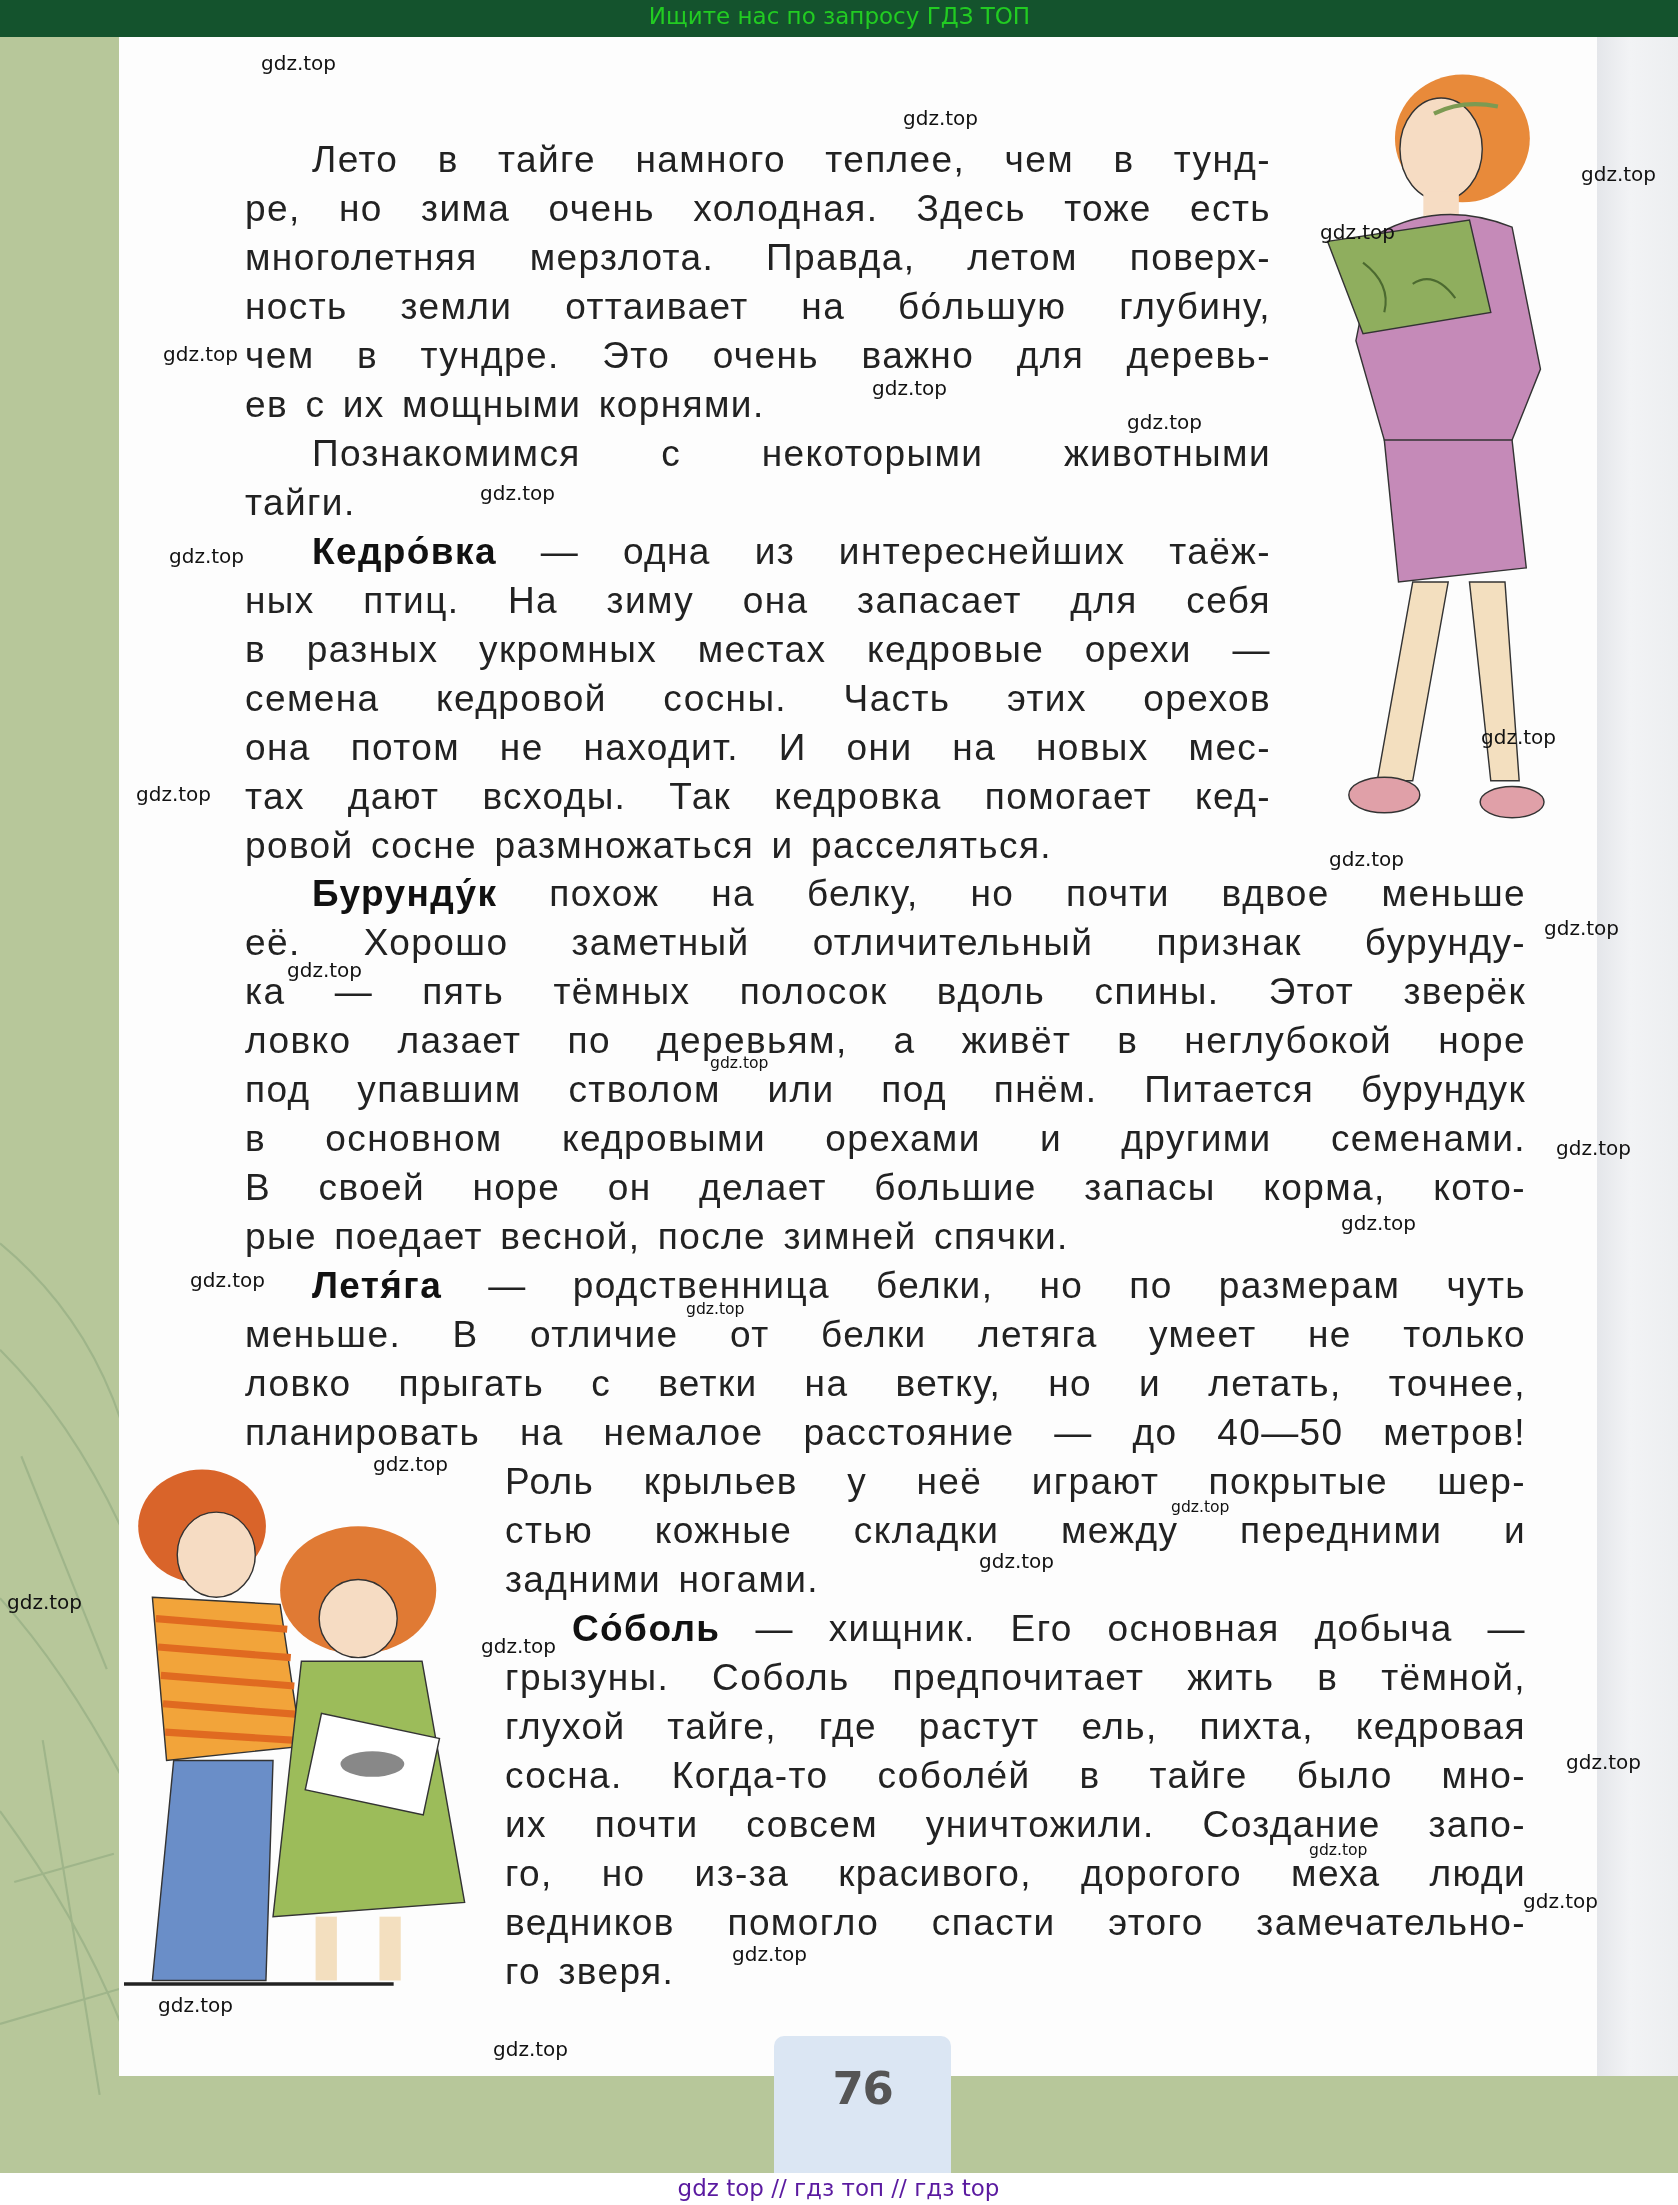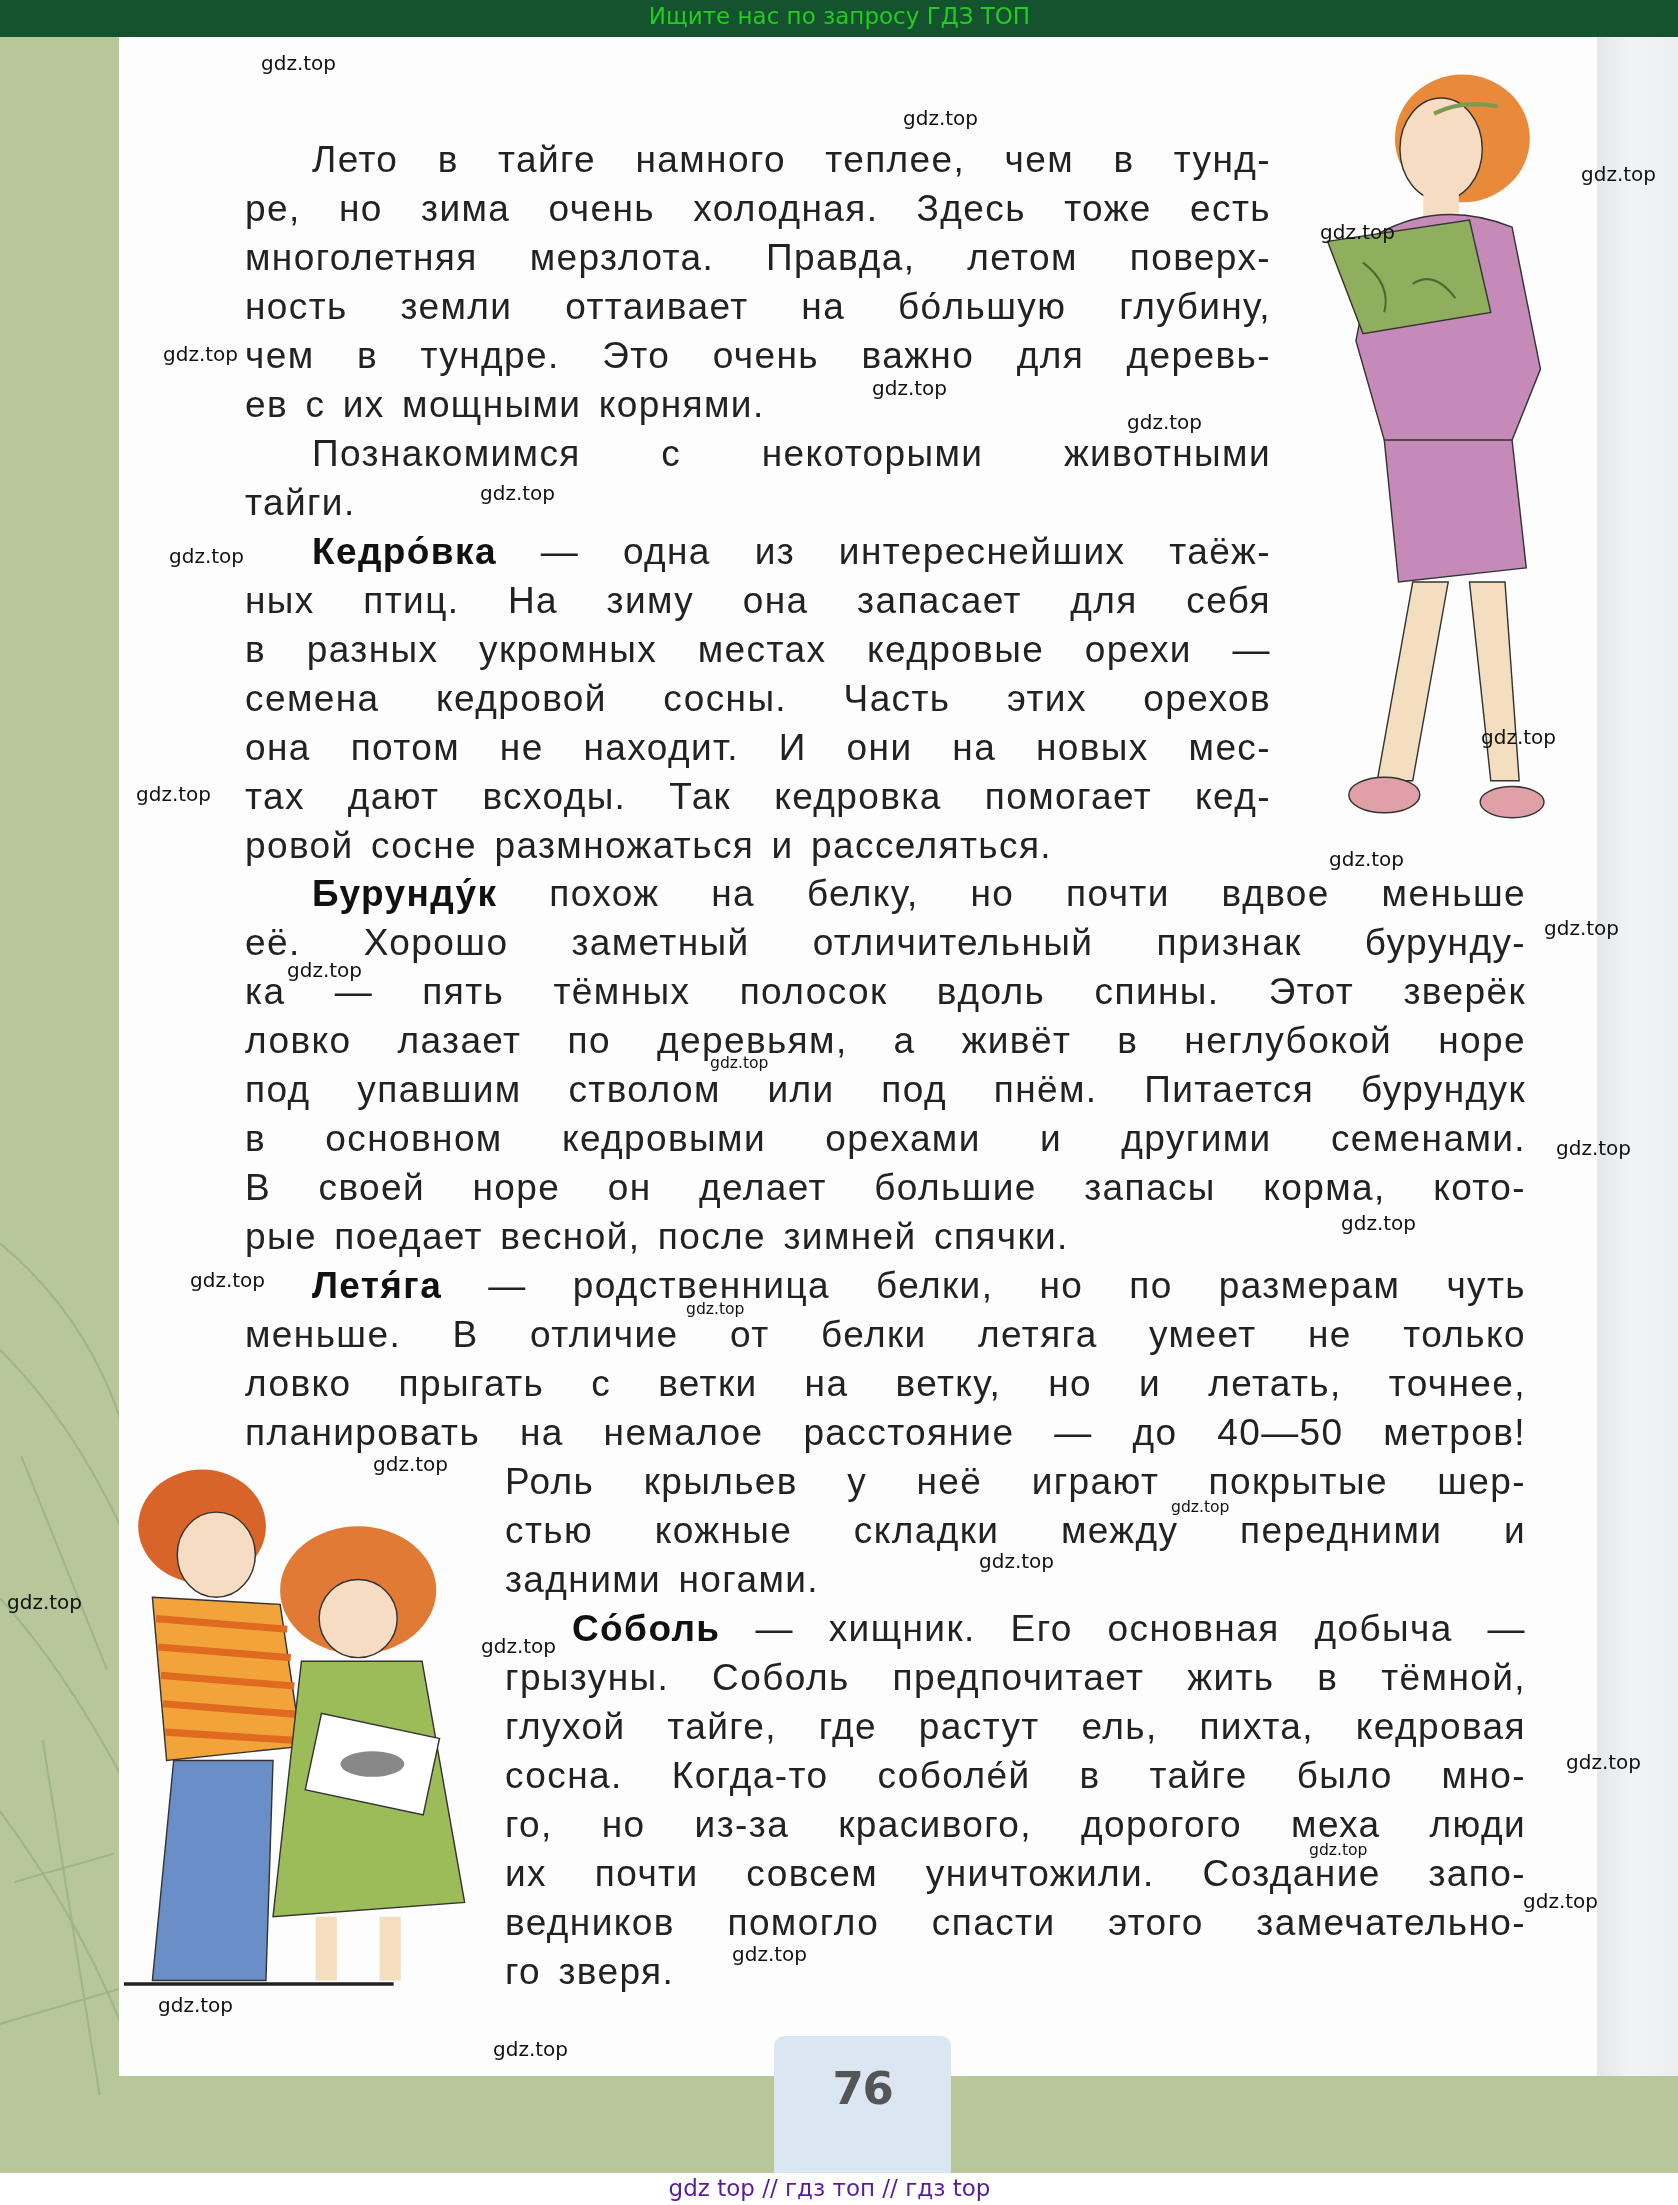--- a/index.html
+++ b/index.html
@@ -4,21 +4,21 @@
 <style>
   html, body { margin:0; padding:0; }
   body { width:1679px; height:2205px; position:relative; overflow:hidden; background:#ffffff; font-family:"Liberation Sans", sans-serif; }
   .top-banner { position:absolute; left:0; top:0; width:1679px; height:37px; background:#14532d; text-align:center; color:#22cc22; font-size:23px; line-height:33px; font-family:"DejaVu Sans", sans-serif; }
   .green-bg { position:absolute; left:0; top:37px; width:1679px; height:2136px; background:#b7c79a; }
   .leaf-lines { position:absolute; left:0; top:37px; width:121px; height:2136px; }
   .page { position:absolute; left:119px; top:37px; width:1478px; height:2039px; background:#fdfdfd; }
   .right-strip { position:absolute; left:1597px; top:37px; width:82px; height:2039px; background:linear-gradient(90deg,#e4e6ea,#f2f3f5 40%,#eceef0); }
   .page-tab { position:absolute; left:774px; top:2036px; width:177px; height:138px; background:#dbe6f3; border-radius:10px 10px 0 0; text-align:center; }
   .page-num { display:block; font-family:"DejaVu Sans", sans-serif; font-weight:bold; font-size:45px; color:#555; margin-top:25.6px; letter-spacing:-1.4px; }
-  .footer { position:absolute; left:7px; top:2173px; width:1645px; height:32px; background:#fff; text-align:center; color:#5a1aa0; font-size:23px; line-height:31px; font-family:"DejaVu Sans", sans-serif; }
+  .footer { position:absolute; left:16px; top:2173px; width:1645px; height:32px; background:#fff; text-align:center; color:#5a1aa0; font-size:23px; line-height:31px; font-family:"DejaVu Sans", sans-serif; }
   .text { position:absolute; font-size:37px; line-height:49px; color:#222; text-align:justify; text-align-last:justify; word-spacing:5.7px; letter-spacing:1.4px; }
   .line { display:block; height:49px; white-space:nowrap; }
   .indent { padding-left:67px; }
   .last { text-align-last:left; }
   .term { font-weight:bold; color:#111; }
   .wm { position:absolute; font-family:"DejaVu Sans", sans-serif; font-size:20px; color:#111; }
   .wm-sm { font-size:15.6px; }
   .illus { position:absolute; }
 </style>
 </head>
@@ -115,22 +115,22 @@
 </div>
 
 <div class="text" style="left:505px;top:1457px;width:1021px;">
   <span class="line">Роль крыльев у неё играют покрытые шер-</span>
   <span class="line">стью кожные складки между передними и</span>
   <span class="line last">задними ногами.</span>
   <span class="line indent"><span class="term">Со́боль</span> <span>— хищник. Его основная добыча —</span></span>
   <span class="line">грызуны. Соболь предпочитает жить в тёмной,</span>
   <span class="line">глухой тайге, где растут ель, пихта, кедровая</span>
   <span class="line">сосна. Когда-то соболе́й в тайге было мно-</span>
+  <span class="line">их почти совсем уничтожили. Создание запо-</span>
   <span class="line">го, но из-за красивого, дорогого меха люди</span>
-  <span class="line">их почти совсем уничтожили. Создание запо-</span>
   <span class="line">ведников помогло спасти этого замечательно-</span>
   <span class="line last">го зверя.</span>
 </div>
 
 <span class="wm" style="left:261px;top:51px;">gdz.top</span>
 <span class="wm" style="left:903px;top:106px;">gdz.top</span>
 <span class="wm" style="left:1581px;top:162px;">gdz.top</span>
 <span class="wm" style="left:1320px;top:220px;">gdz.top</span>
 <span class="wm" style="left:163px;top:342px;">gdz.top</span>
 <span class="wm" style="left:872px;top:376px;">gdz.top</span>

